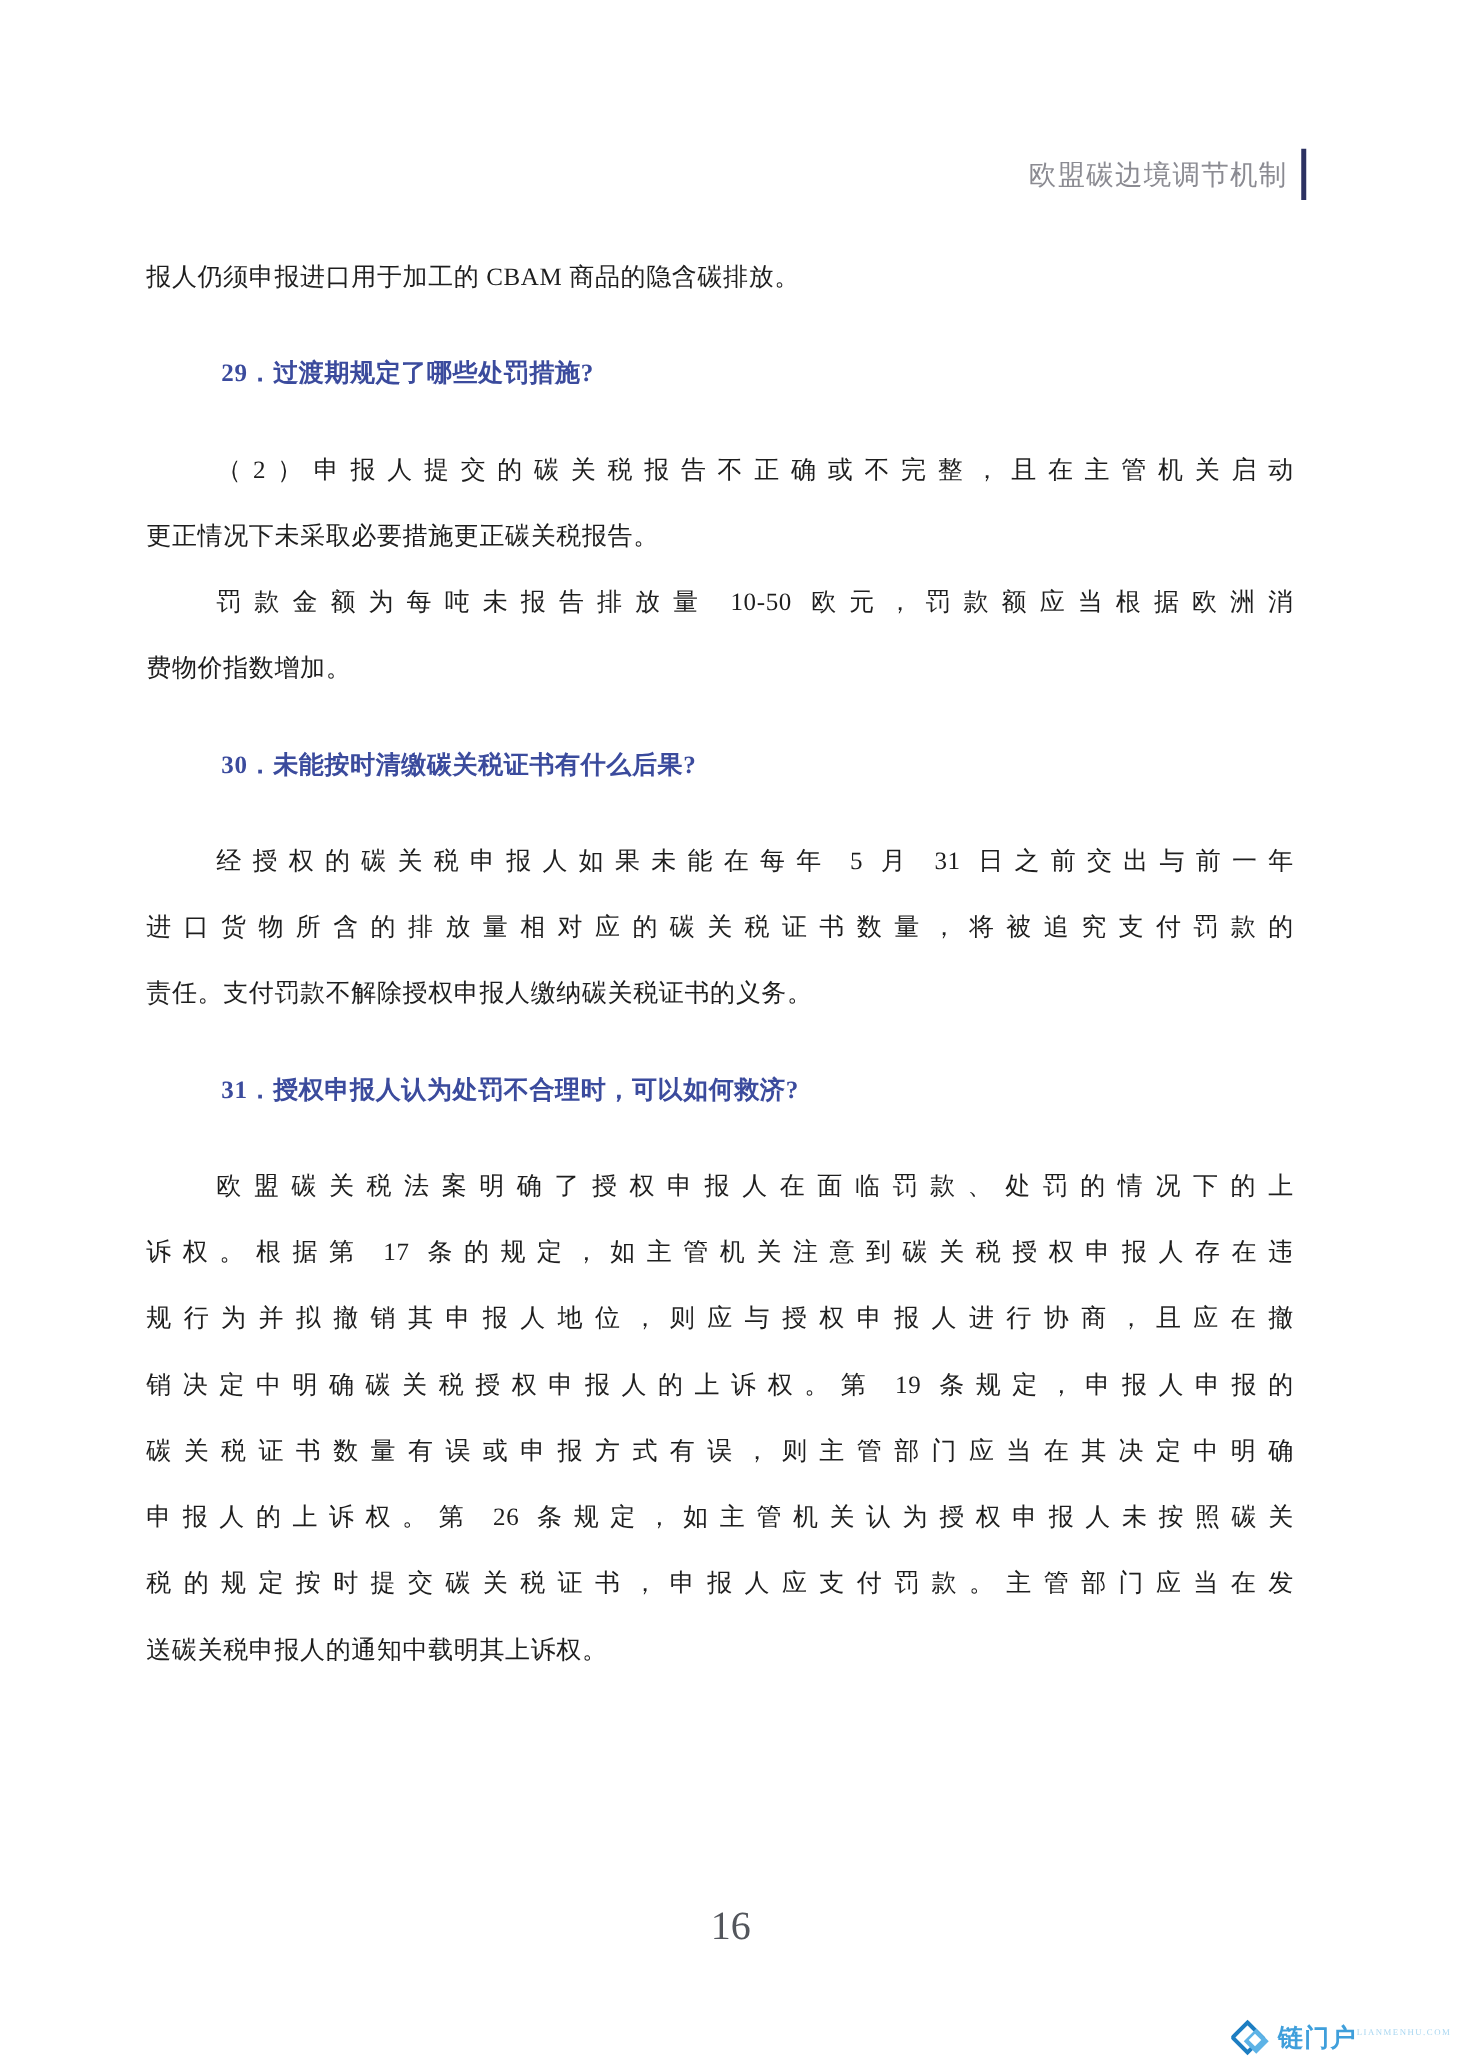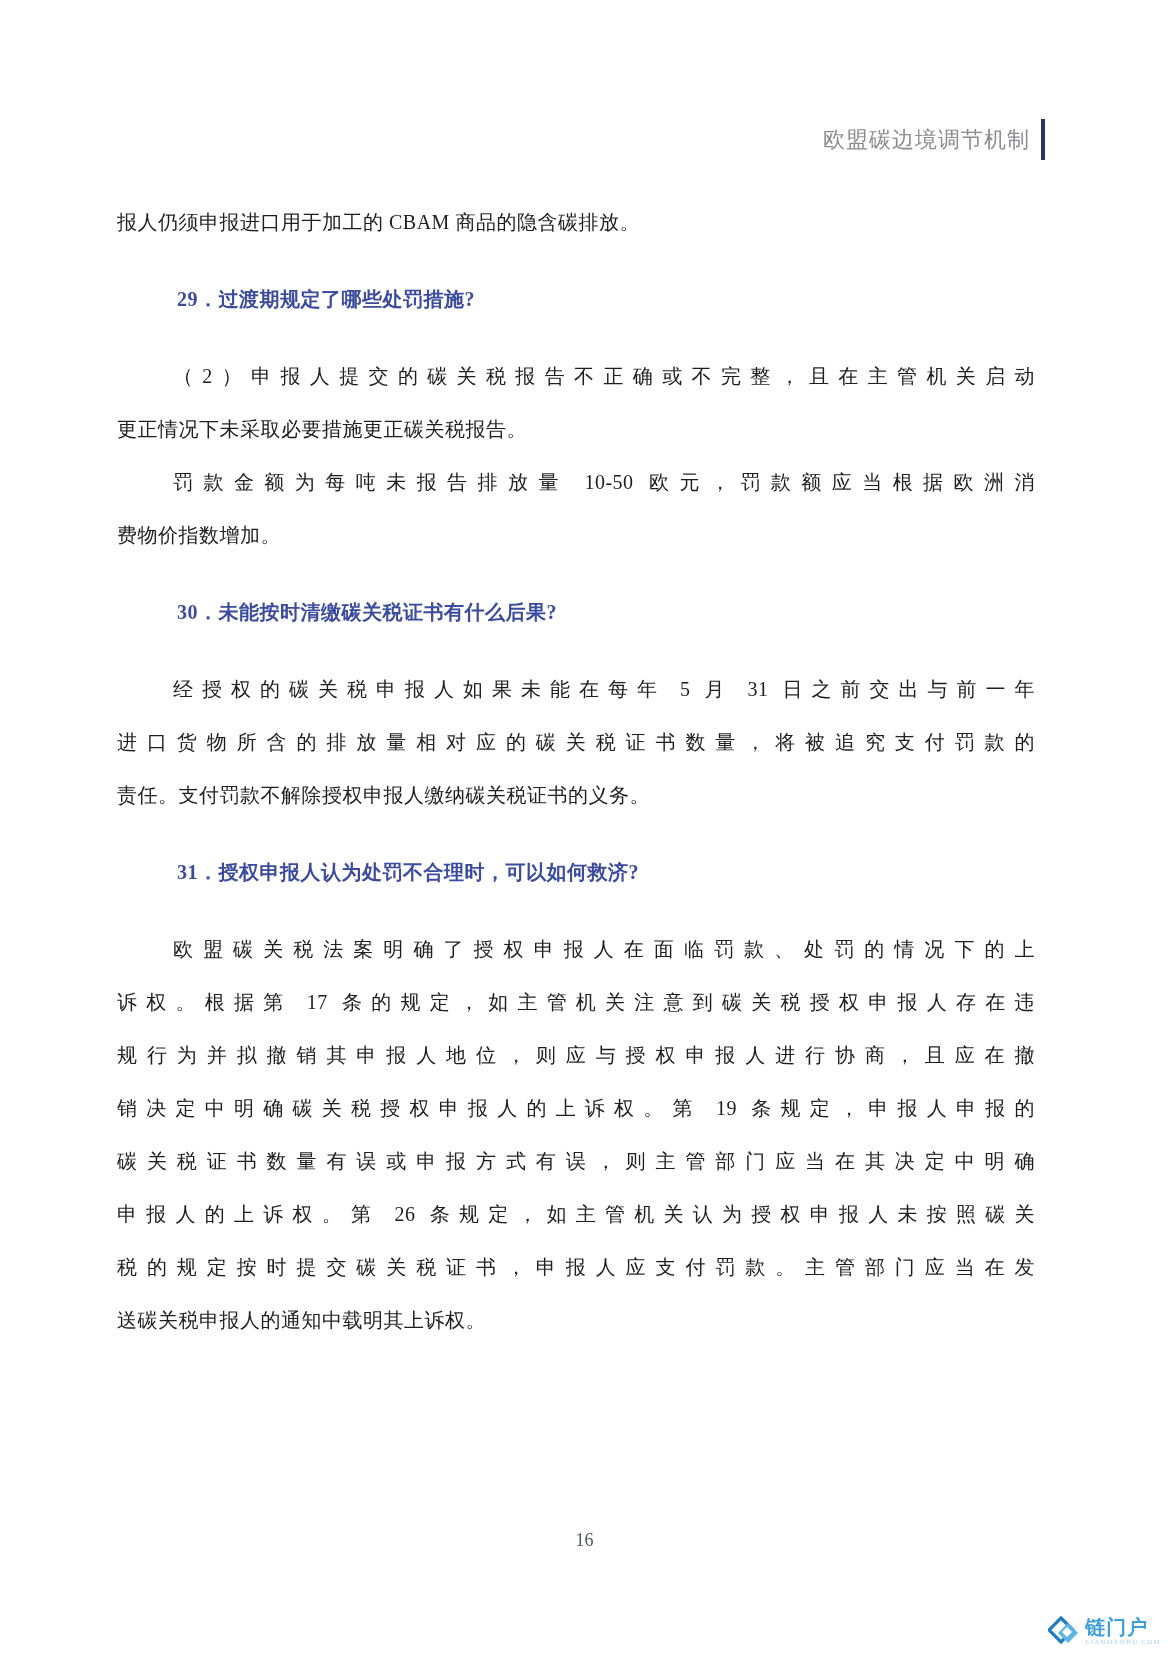--- a/index.html
+++ b/index.html
@@ -45,31 +45,31 @@
     color:var(--heading,#3b4b9d);
     font-weight:bold;
     padding-left:60px;
     margin:24px 0;
   }
 
   
   .page-number {
     position:absolute; bottom:100px; left:0; width:100%;
     text-align:center;
-    font-size:18px; line-height:26px;
+    font-size:32px; line-height:26px;
     color:var(--page-num,#53565c);
   }
 
   
   .watermark {
     position:absolute; right:8px; bottom:6px;
     display:flex; align-items:center; gap:5px;
   }
   .wm-icon { width:32px; height:32px; flex:0 0 auto; }
-  .wm-text { display:flex; flex-direction:column; line-height:1; }
+  .wm-text { display:flex; flex-direction:row; line-height:1; }
   .wm-brand {
     font-size:20px; font-weight:bold;
     color:var(--logo-blue,#3f9fdb);
     letter-spacing:1px;
   }
   .wm-domain {
     font-size:7px; margin-top:2px;
     color:var(--logo-light,#a9d6f0);
     letter-spacing:1.2px;
   }

